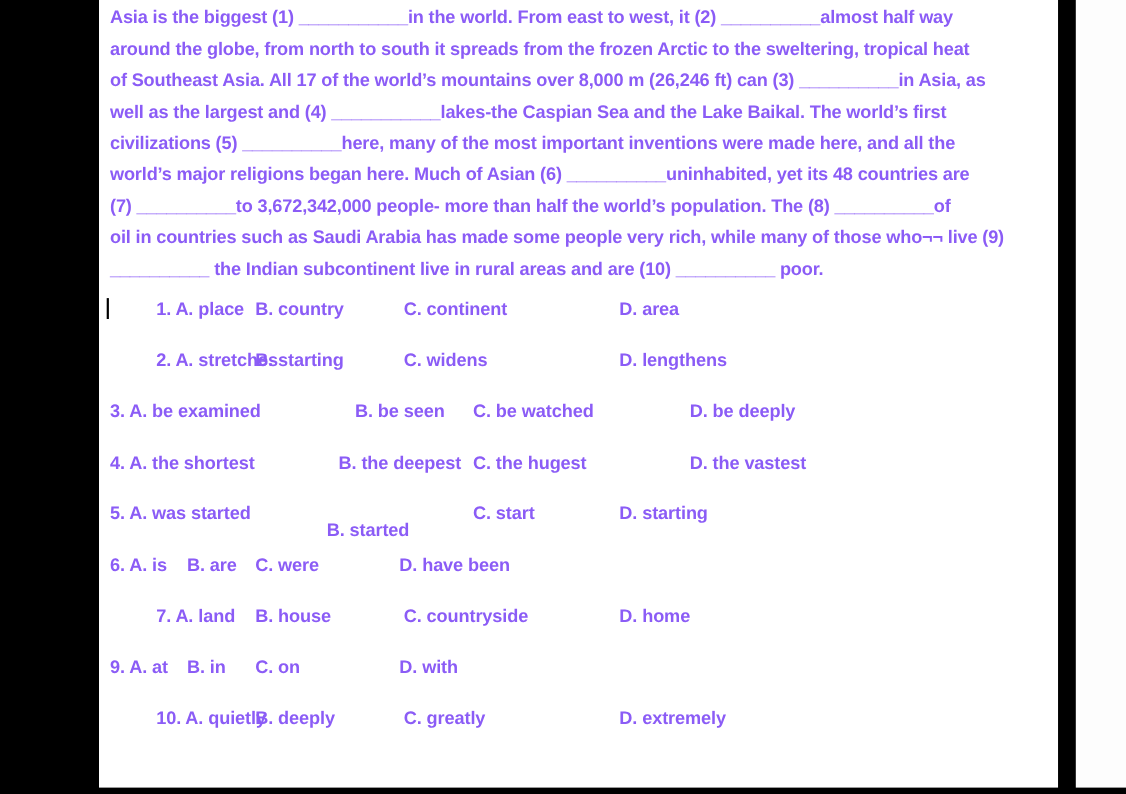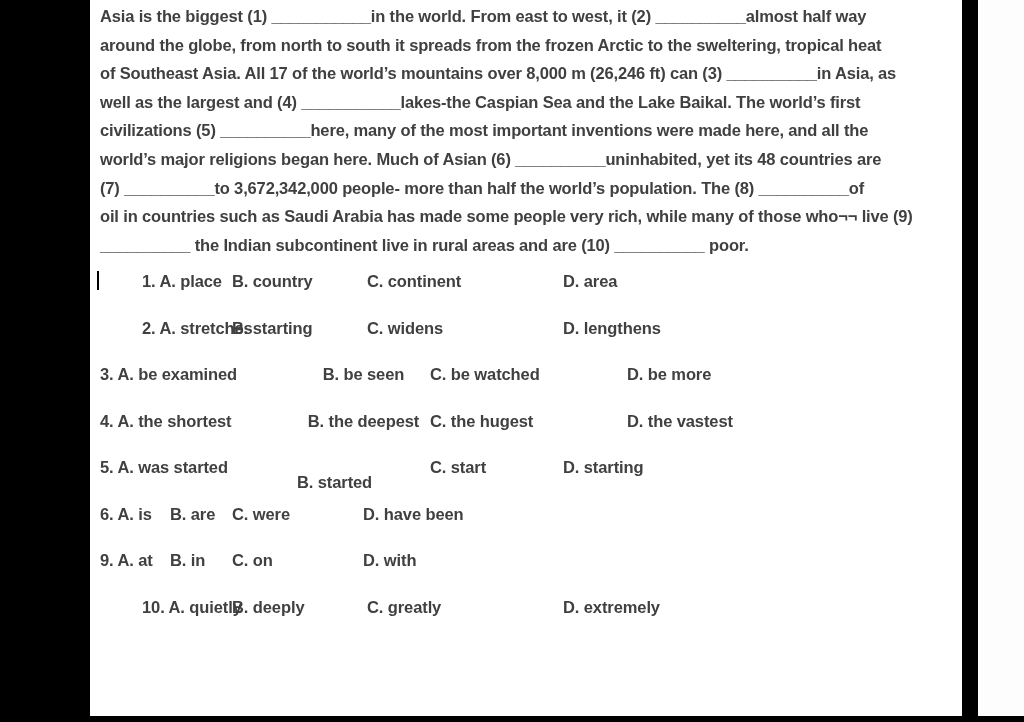--- a/index.html
+++ b/index.html
@@ -12,21 +12,21 @@
   .stage {
     position: relative;
     width: 1024px; height: 722px;
     background: #000;
   }
   .page {
     position: absolute;
     left: 90px; top: 0;
     width: 872px; height: 716px;
     background: #ffffff;
-    color: #404040;
+    color: #8b5cf6;
     font-weight: 700;
     font-size: 16.5px;
     padding: 2px 0 0 10px;
     overflow: hidden;
   }
   .passage .pline {
     line-height: 28.6px;
     white-space: pre;
     letter-spacing: -0.15px;
   }
@@ -96,21 +96,21 @@
         <span class="cell c1">2. A. stretches</span>
         <span class="cell c2">B. starting</span>
         <span class="cell c3">C. widens</span>
         <span class="cell c4">D. lengthens</span>
       </div>
 
       <div class="qrow w-wide">
         <span class="cell c1">3. A. be examined</span>
         <span class="cell c2">B. be seen</span>
         <span class="cell c3">C. be watched</span>
-        <span class="cell c4">D. be more</span>
+        <span class="cell c4">D. be deeply</span>
       </div>
 
       <div class="qrow w-wide">
         <span class="cell c1">4. A. the shortest</span>
         <span class="cell c2">B. the deepest</span>
         <span class="cell c3">C. the hugest</span>
         <span class="cell c4">D. the vastest</span>
       </div>
 
       <div class="qrow w-5">
@@ -120,20 +120,26 @@
         <span class="cell c4">D. starting</span>
       </div>
 
       <div class="qrow w-compact">
         <span class="cell c1">6. A. is</span>
         <span class="cell c2">B. are</span>
         <span class="cell c3">C. were</span>
         <span class="cell c4">D. have been</span>
       </div>
 
+      <div class="qrow w-std">
+        <span class="cell c1">7. A. land</span>
+        <span class="cell c2">B. house</span>
+        <span class="cell c3">C. countryside</span>
+        <span class="cell c4">D. home</span>
+      </div>
 
 
       <div class="qrow w-compact">
         <span class="cell c1">9. A. at</span>
         <span class="cell c2">B. in</span>
         <span class="cell c3">C. on</span>
         <span class="cell c4">D. with</span>
       </div>
 
       <div class="qrow w-std">

